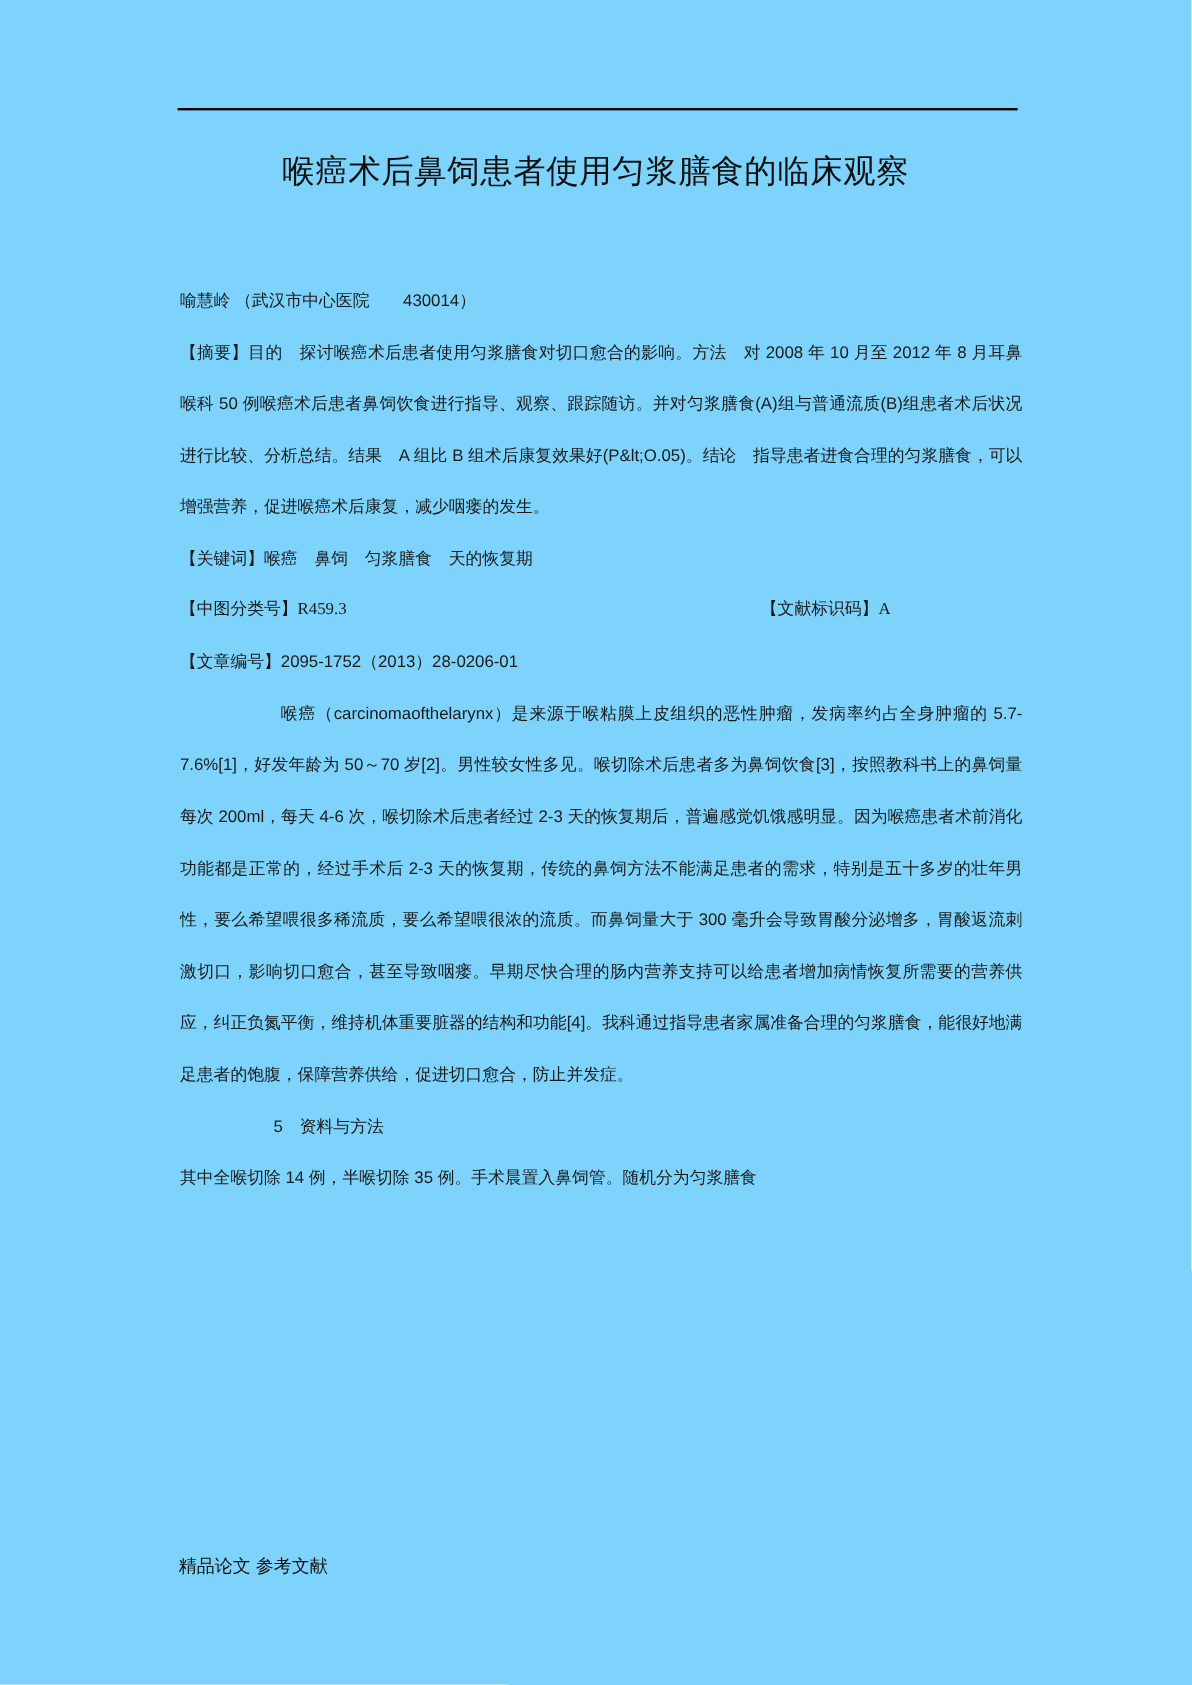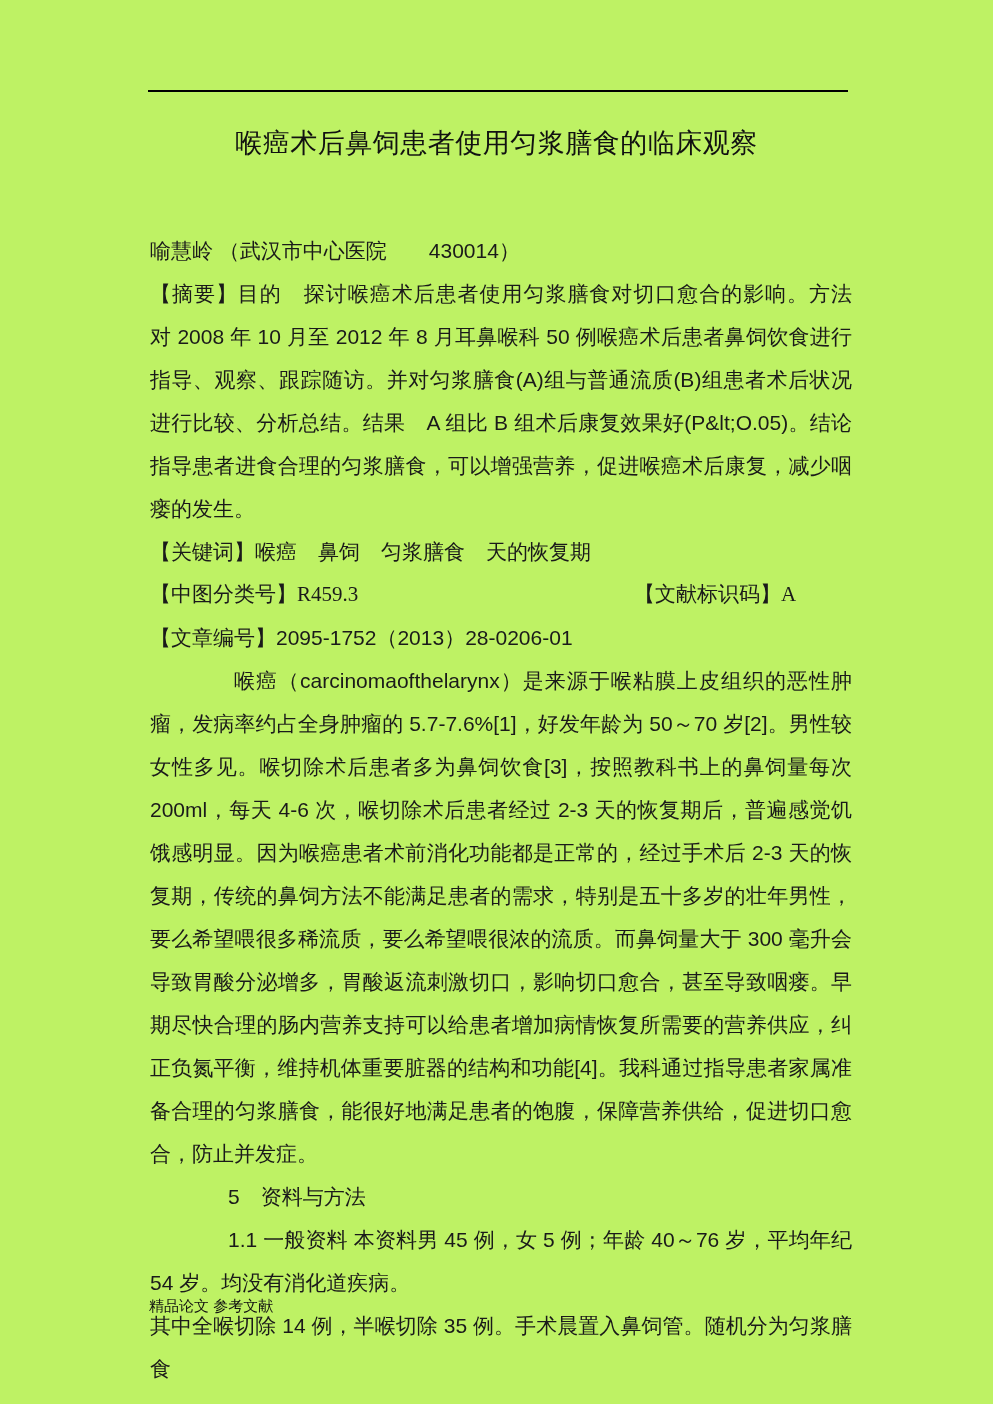--- a/index.html
+++ b/index.html
@@ -1,20 +1,20 @@
 <!DOCTYPE html>
 <html><head>
 <meta charset="utf-8">
 <style>
   html, body { margin: 0; padding: 0; background: #ffffff; }
   .page {
     position: relative;
     width: 993px;
     height: 1404px;
-    background: #bef264;
+    background: #7dd3fc;
     overflow: hidden;
     font-family: "Liberation Sans", "DejaVu Sans", sans-serif;
     color: #1a1a1a;
   }
   .top-rule {
     position: absolute;
     left: 148px;
     top: 90px;
     width: 700px;
     height: 2px;
@@ -32,21 +32,21 @@
     font-size: 27px;
     line-height: 1.45;
     color: #111111;
     letter-spacing: 0.5px;
   }
   .content {
     position: absolute;
     left: 150px;
     top: 229px;
     width: 702px;
-    font-size: 21px;
+    font-size: 14px;
     line-height: 43px;
     color: #1a1a1a;
   }
   .content p { margin: 0; }
   .justify { text-align: justify; }
   .indent-main { text-indent: 84px; }
   .indent-sub  { text-indent: 78px; }
   .indent-head { padding-left: 78px; }
   .clc-row { position: relative; font-family: Liberation Serif, serif; }
   .doc-code {
@@ -87,21 +87,20 @@
       <span>【中图分类号】R459.3</span>
       <span class="doc-code">【文献标识码】A</span>
     </p>
 
     <p class="line">【文章编号】2095-1752（2013）28-0206-01</p>
 
     <p class="para justify indent-main">喉癌（carcinomaofthelarynx）是来源于喉粘膜上皮组织的恶性肿瘤，发病率约占全身肿瘤的 5.7-7.6%[1]，好发年龄为 50～70 岁[2]。男性较女性多见。喉切除术后患者多为鼻饲饮食[3]，按照教科书上的鼻饲量每次 200ml，每天 4-6 次，喉切除术后患者经过 2-3 天的恢复期后，普遍感觉饥饿感明显。因为喉癌患者术前消化功能都是正常的，经过手术后 2-3 天的恢复期，传统的鼻饲方法不能满足患者的需求，特别是五十多岁的壮年男性，要么希望喂很多稀流质，要么希望喂很浓的流质。而鼻饲量大于 300 毫升会导致胃酸分泌增多，胃酸返流刺激切口，影响切口愈合，甚至导致咽瘘。早期尽快合理的肠内营养支持可以给患者增加病情恢复所需要的营养供应，纠正负氮平衡，维持机体重要脏器的结构和功能[4]。我科通过指导患者家属准备合理的匀浆膳食，能很好地满足患者的饱腹，保障营养供给，促进切口愈合，防止并发症。</p>
 
     <p class="line indent-head">5　资料与方法</p>
 
-    <p class="para justify indent-sub">1.1 一般资料 本资料男 45 例，女 5 例；年龄 40～76 岁，平均年纪 54 岁。均没有消化道疾病。</p>
 
     <p class="para justify">其中全喉切除 14 例，半喉切除 35 例。手术晨置入鼻饲管。随机分为匀浆膳食</p>
 
   </div>
 
   <div class="footer-note">精品论文 参考文献</div>
 
 </div>
 
 </body></html>

